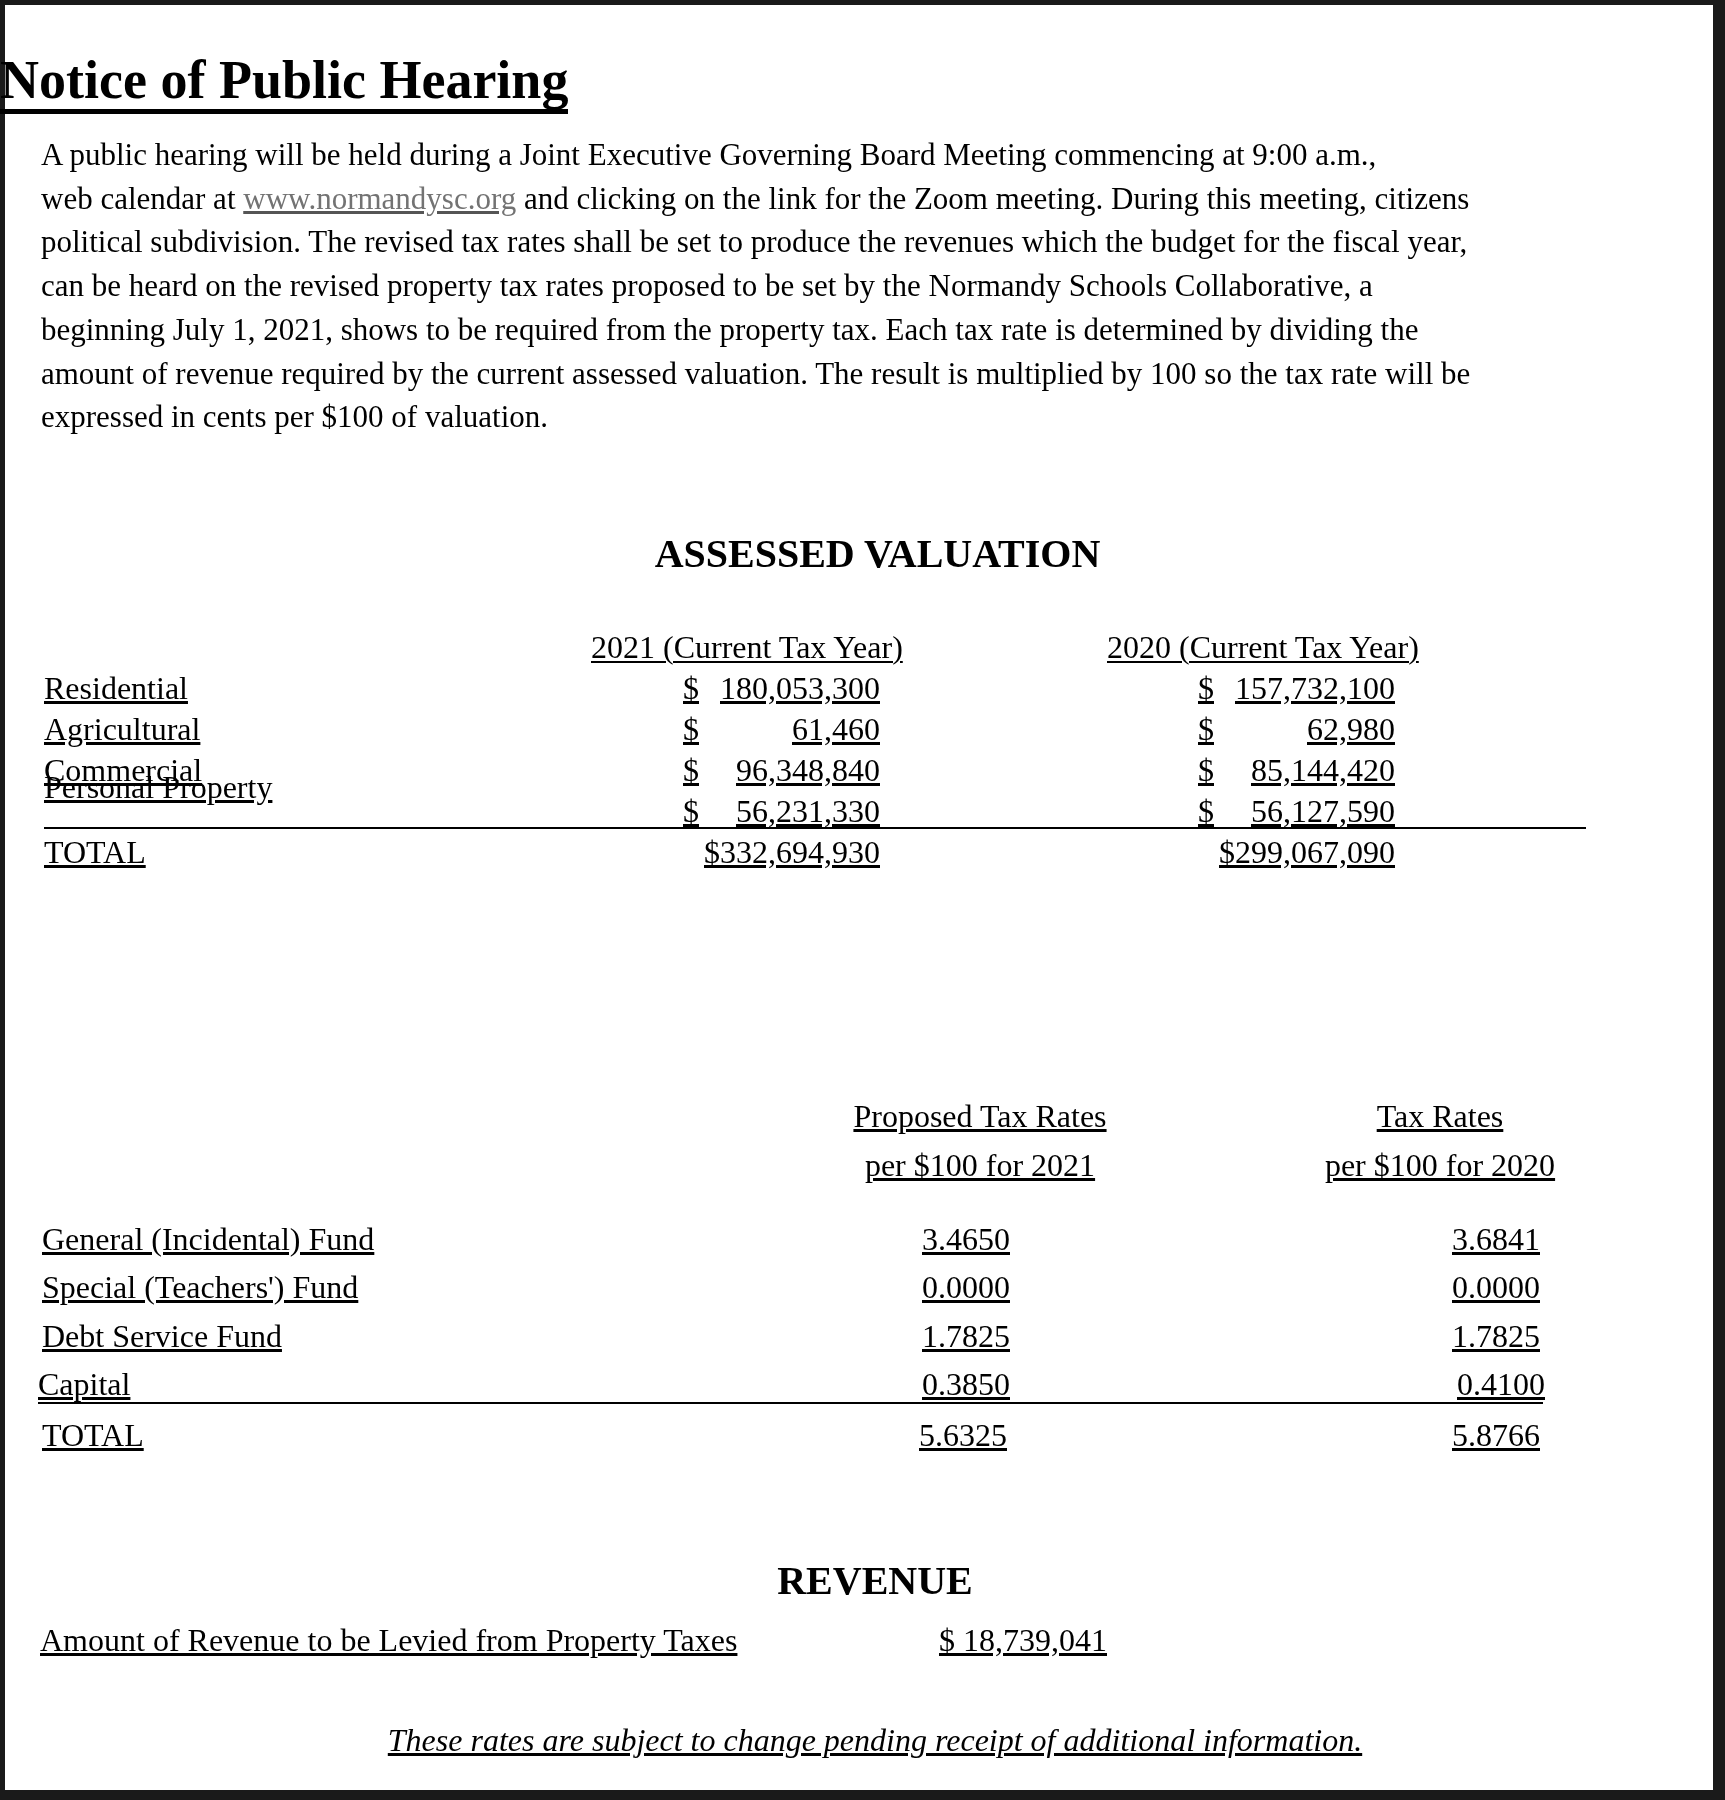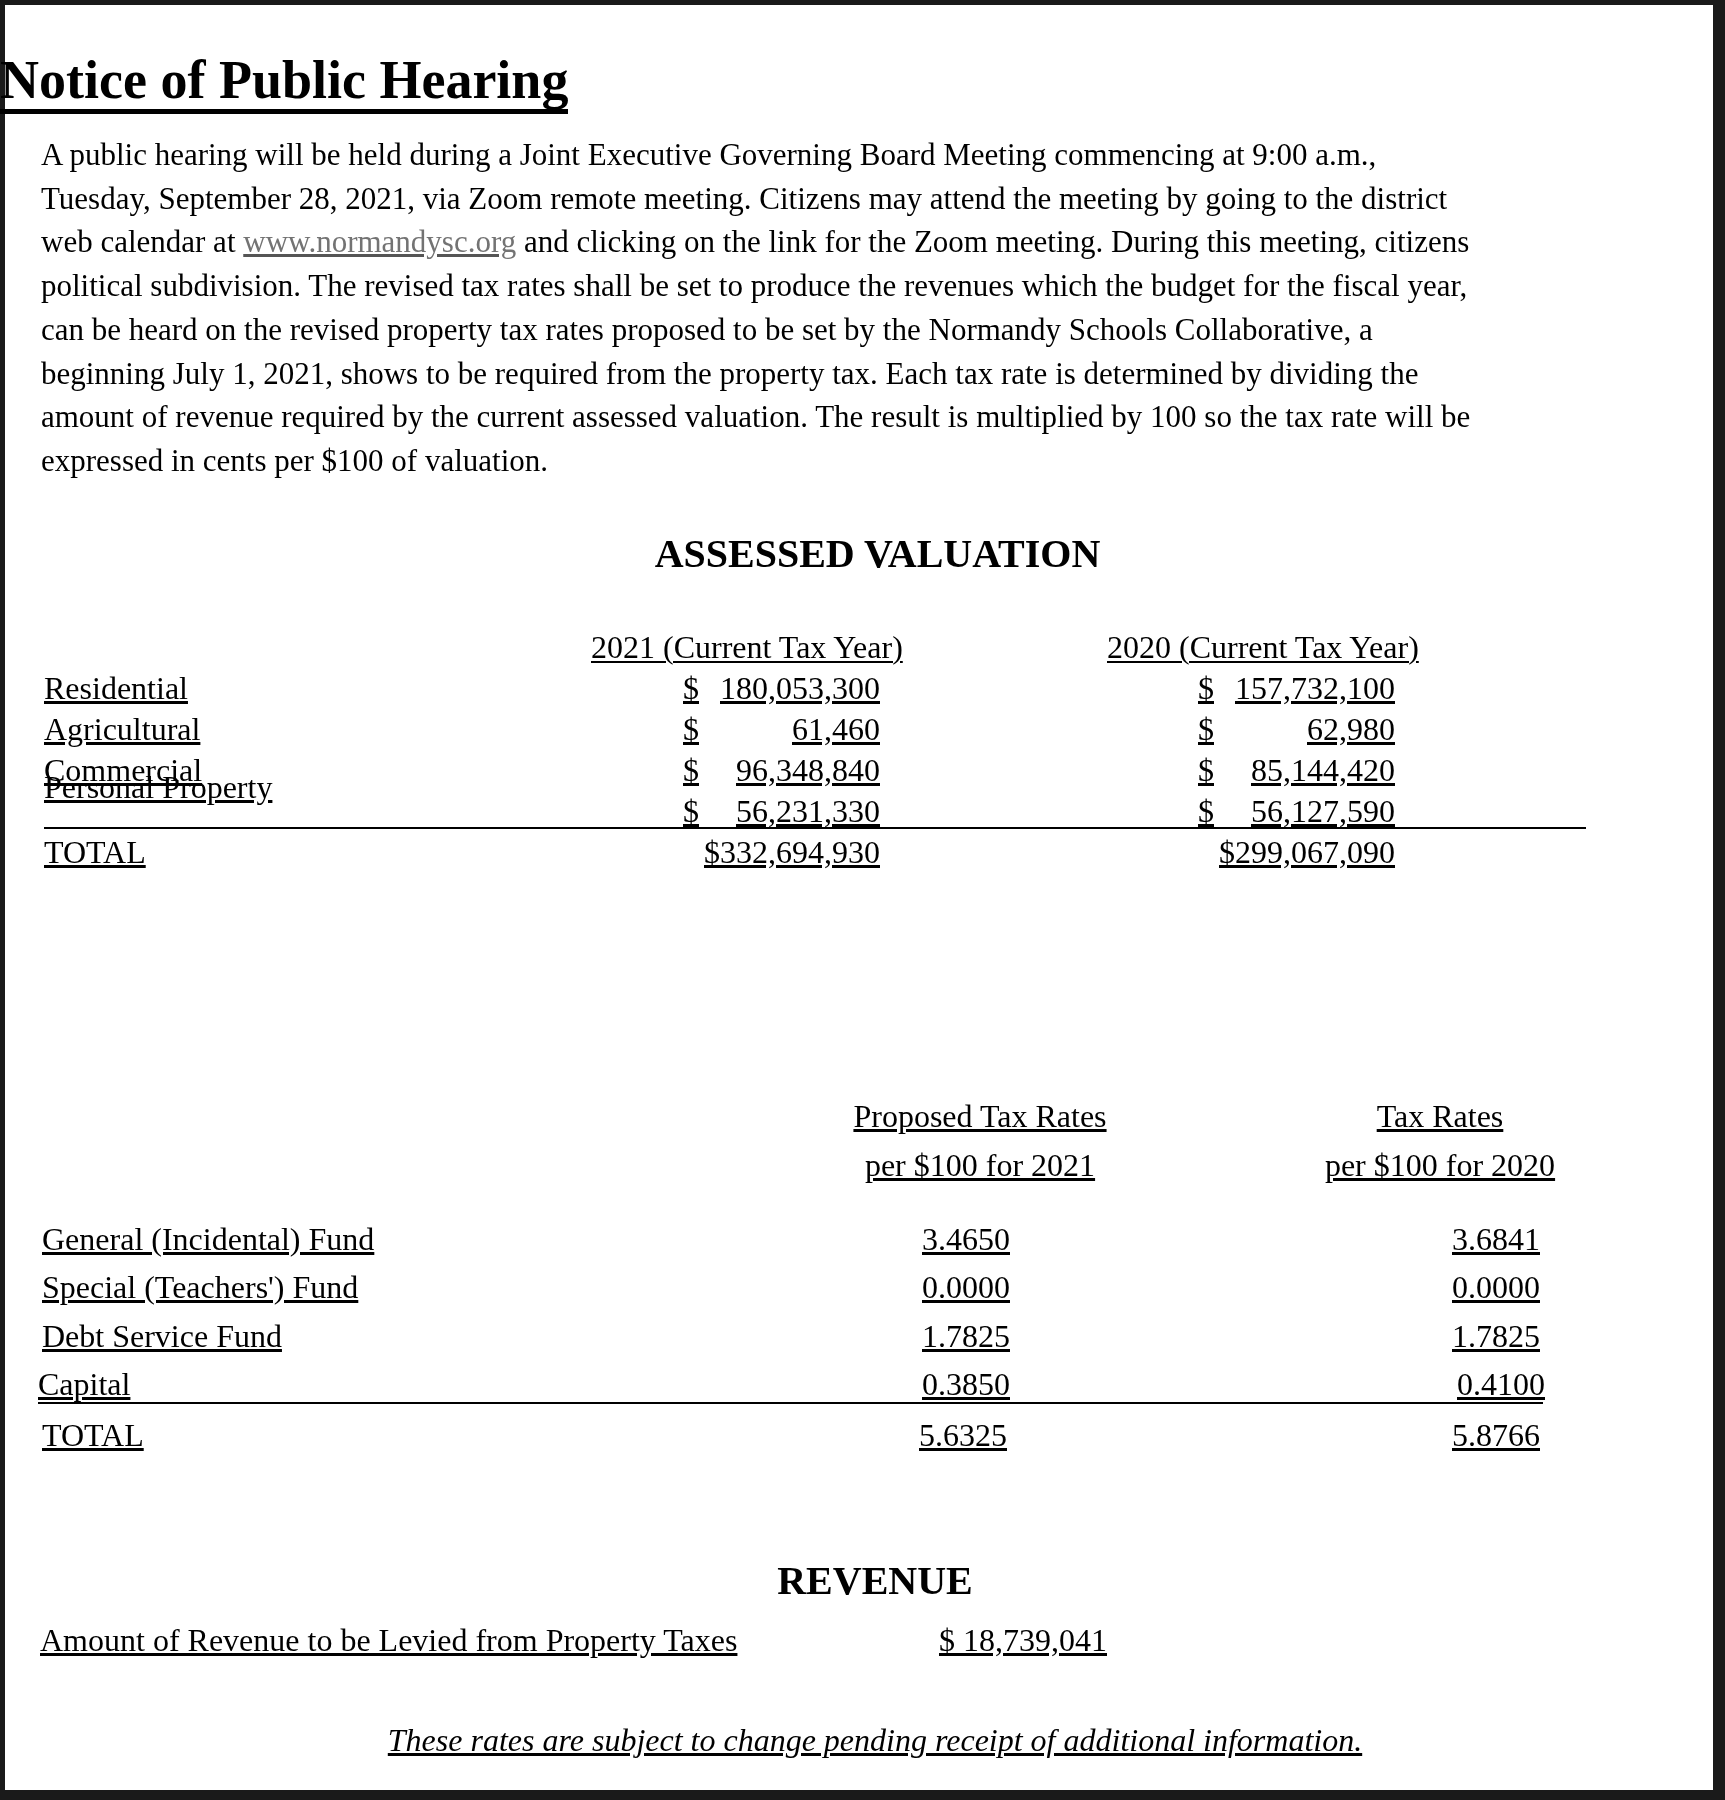--- a/index.html
+++ b/index.html
@@ -33,21 +33,20 @@
 <body>
 
 <div class="page">
 
   <div class="abs title" style="left:-5px; width:1725px;">
     <span>Notice of Public Hearing</span>
   </div>
 
   <div class="para">
     <span class="line">A public hearing will be held during a Joint Executive Governing Board Meeting commencing at 9:00 a.m.,</span>
-    <span class="line">Tuesday, September 28, 2021, via Zoom remote meeting. Citizens may attend the meeting by going to the district</span>
     <span class="line"><span>web calendar at </span><a class="link">www.normandysc.org</a><span> and clicking on the link for the Zoom meeting. During this meeting, citizens</span></span>
     <span class="line">political subdivision. The revised tax rates shall be set to produce the revenues which the budget for the fiscal year,</span>
     <span class="line">can be heard on the revised property tax rates proposed to be set by the Normandy Schools Collaborative, a</span>
     <span class="line">beginning July 1, 2021, shows to be required from the property tax. Each tax rate is determined by dividing the</span>
     <span class="line">amount of revenue required by the current assessed valuation. The result is multiplied by 100 so the tax rate will be</span>
     <span class="line">expressed in cents per $100 of valuation.</span>
   </div>
 
   <div class="abs section-heading" style="left:0; width:1745px; top:525px;">ASSESSED VALUATION</div>
 

